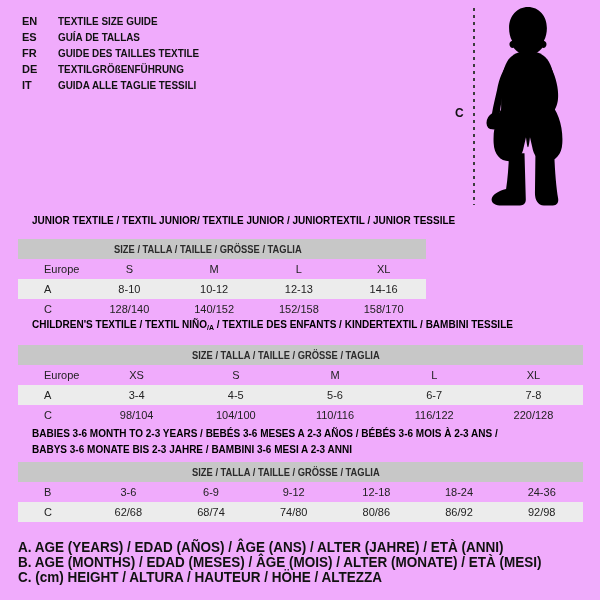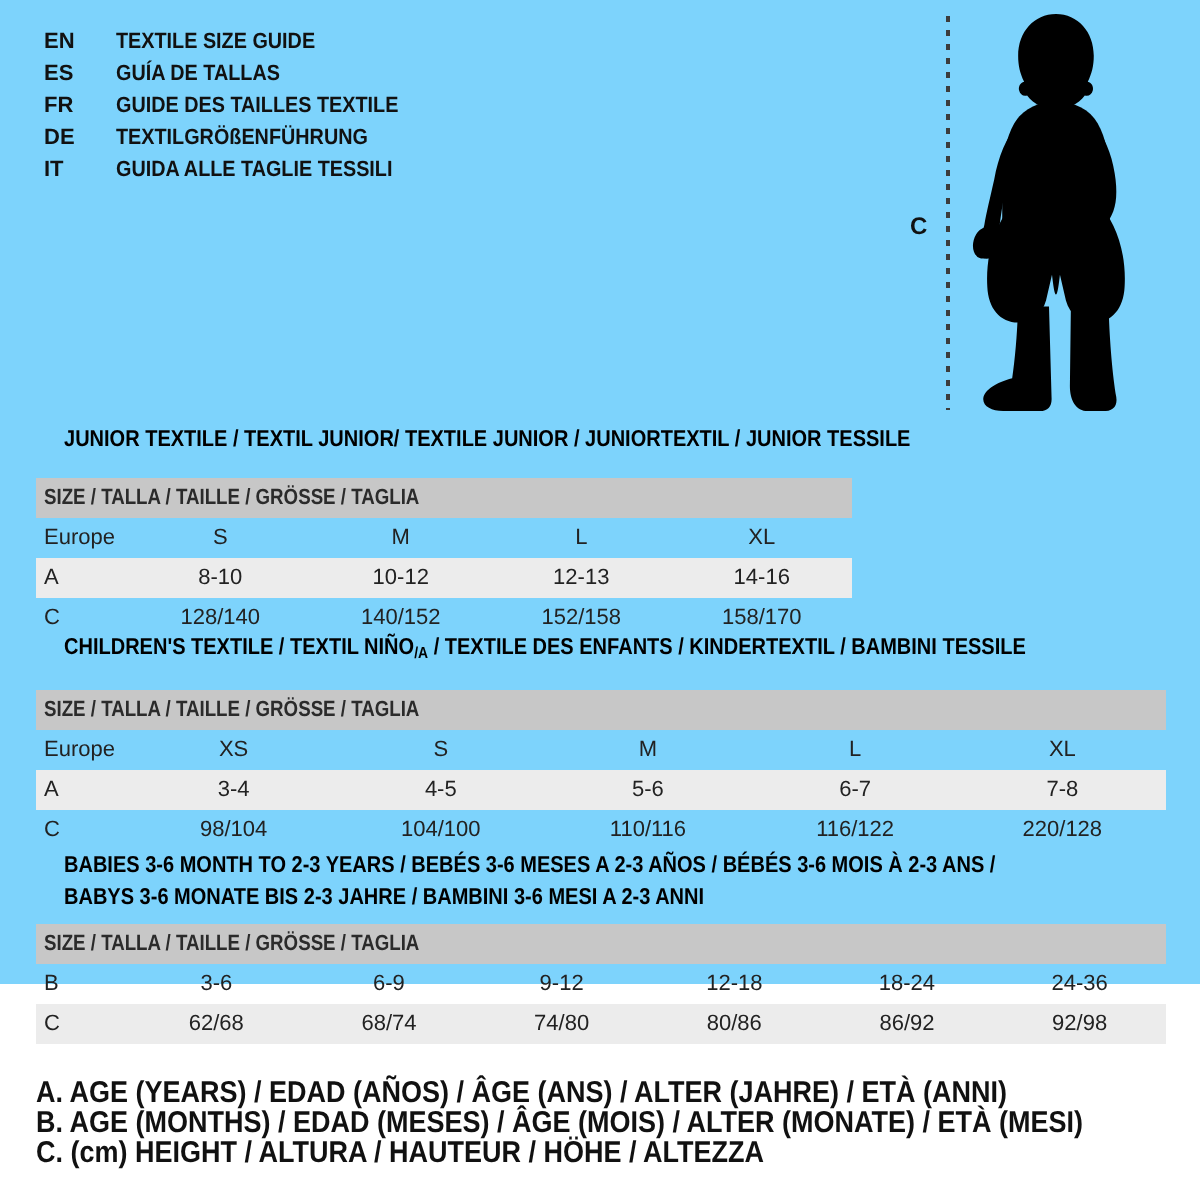--- a/index.html
+++ b/index.html
@@ -1,18 +1,18 @@
 <!DOCTYPE html>
 <html><head>
 <meta charset="utf-8">
 <style>
   * { margin:0; padding:0; box-sizing:border-box; }
   html,body { width:600px; height:600px; background:#ffffff; }
   body { font-family:"Liberation Sans", sans-serif; color:#1a1a1a; position:relative; overflow:hidden; }
-  .canvas { position:absolute; left:0; top:0; width:600px; height:492px; background:#7dd3fc; }
+  .canvas { position:absolute; left:0; top:0; width:600px; height:600px; background:#f0abfc; }
 
   
   .cond  { display:inline-block; transform:scaleX(0.87); transform-origin:0 50%; white-space:nowrap; }
   .cond9 { display:inline-block; transform:scaleX(0.90); transform-origin:0 50%; white-space:nowrap; }
   .cond8 { display:inline-block; transform:scaleX(0.84); transform-origin:0 50%; white-space:nowrap; }
 
   
   .lang-block { position:absolute; left:22px; top:13px; }
   .lang-row { display:flex; height:16px; line-height:16px; font-size:11px; font-weight:bold; color:#111; }
   .lang-code { width:36px; }
@@ -26,25 +26,25 @@
   
   .sec-title { position:absolute; left:32px; font-size:11.5px; font-weight:bold; color:#000; line-height:13px; }
   .sub { font-size:8px; vertical-align:-2px; }
 
   
   .sg-table { position:absolute; left:18px; font-size:11px; color:#222; }
   .t1 { top:239px; width:408px; }
   .t2 { top:345px; width:565px; }
   .t3 { top:462px; width:565px; }
   .size-bar { height:20px; background:#c7c7c7; display:flex; align-items:center; padding-left:4px;
-              font-weight:600; color:#2b2b2b; }
+              font-weight:600; color:#2b2b2b;justify-content:center; }
   .size-bar .cond8 { transform:scaleX(0.85); }
   .trow { display:flex; height:20px; align-items:center; }
   .trow.shaded { background:#ececec; }
-  .lbl { width:47px; padding-left:4px; }
+  .lbl { width:47px; padding-left:4px;margin-left:22px; }
   .val { flex:1; text-align:center; }
 
   
   .legend { position:absolute; left:18px; top:539px; }
   .legend-line { height:15px; line-height:15px; font-size:15px; font-weight:bold; color:#111; }
 </style>
 </head>
 <body>
 
 <div class="canvas">

